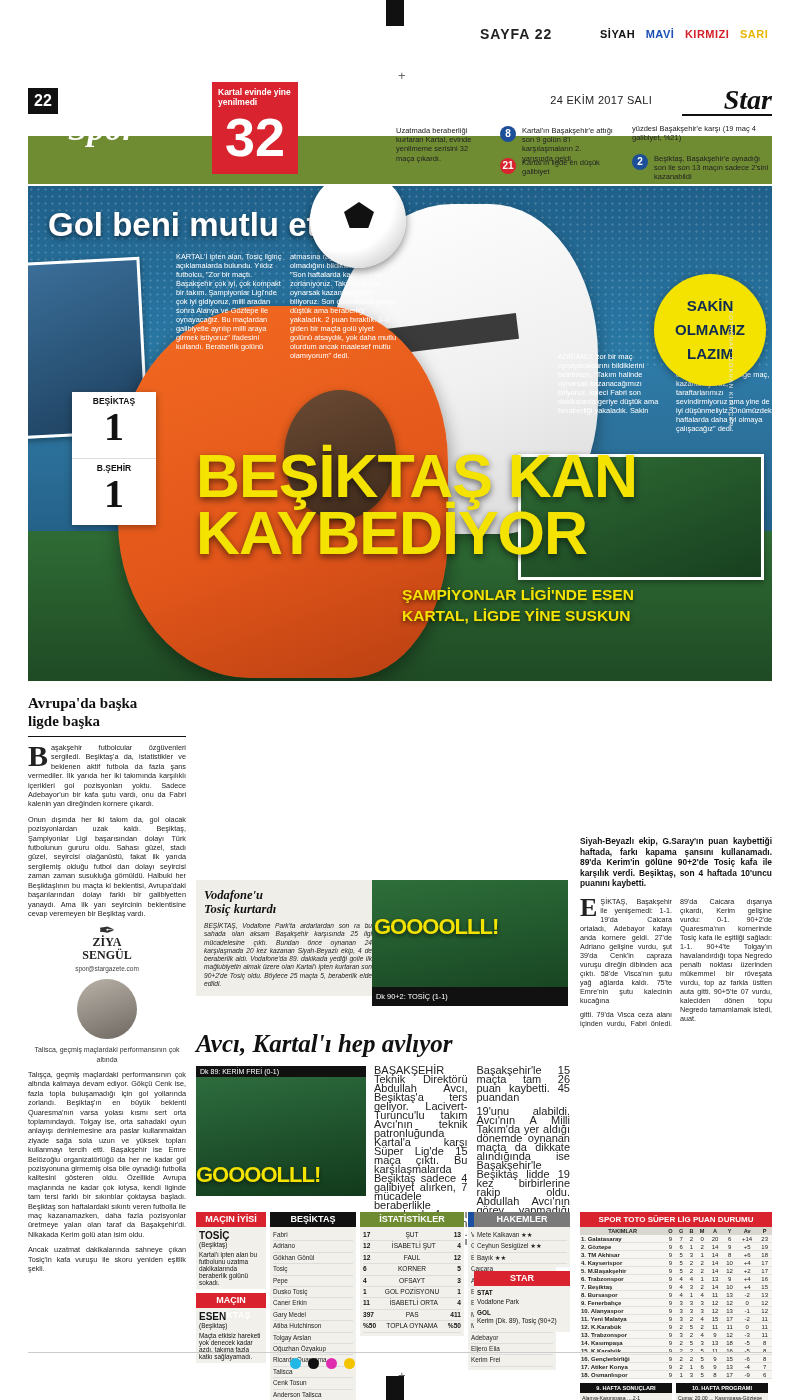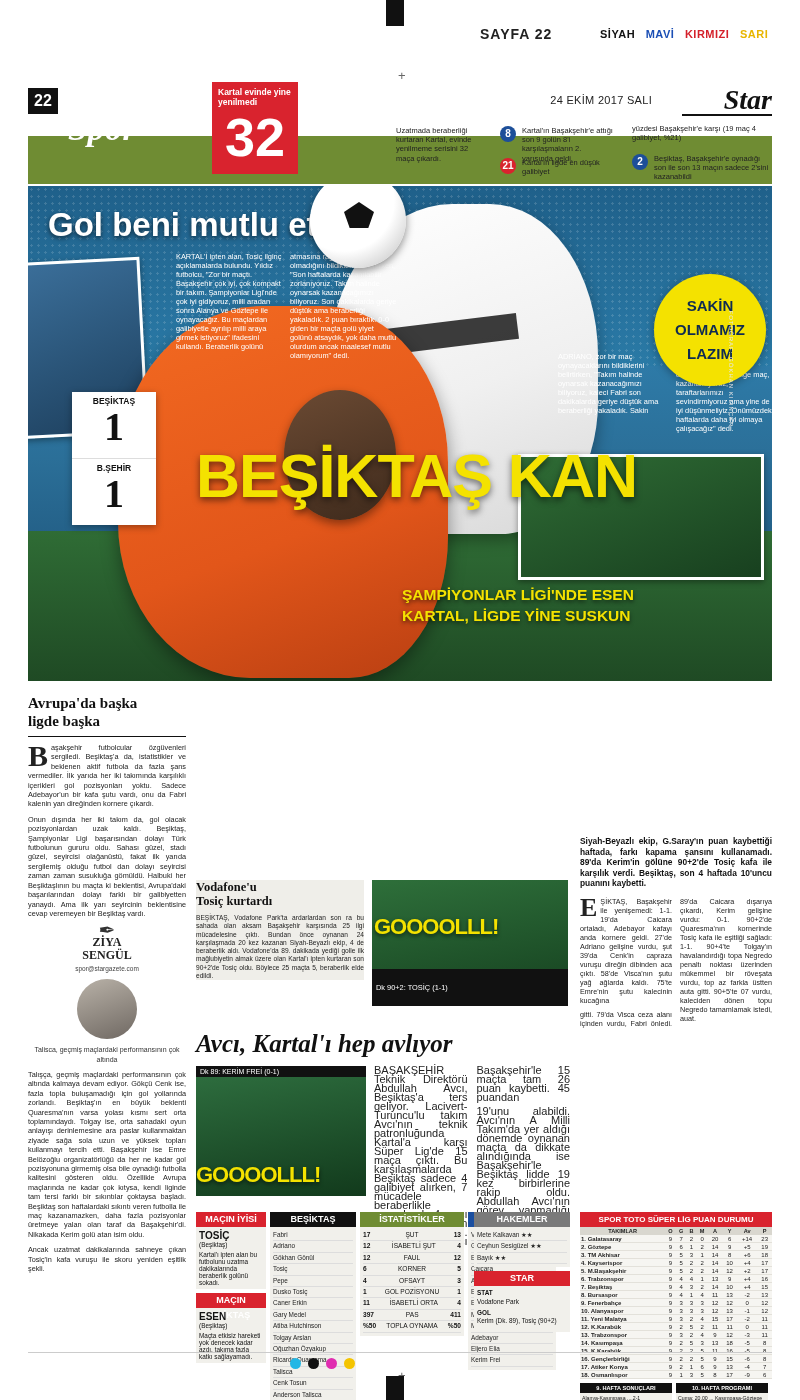--- a/index.html
+++ b/index.html
@@ -117,29 +117,29 @@
     font-weight:700;padding-right:3px;}
   .byline{text-align:center;margin:8px 0 6px;}
   .pen{font-size:20px;color:#333;}
   .byname{font-family:"Liberation Serif",serif;font-size:12px;font-weight:700;line-height:13px;}
   .bymail{font-size:6.5px;color:#444;margin-top:2px;}
   .authorphoto{width:60px;height:60px;border-radius:50%;margin:6px auto 6px;display:block;
     background:linear-gradient(160deg,#b9b2a8,#6f6862);}
   .authorname{text-align:center;font-size:7px;color:#333;margin-bottom:6px;}
 
   
-  .vodabox{position:absolute;left:196px;top:880px;width:168px;background:#efeee9;}
+  .vodabox{position:absolute;left:196px;top:880px;width:168px;background:#efeee9;padding:8px;font-style:italic;}
   .vb-title{font-family:"Liberation Serif",serif;font-size:12.5px;font-weight:700;line-height:14px;color:#111;}
   .vb-body{font-size:6.6px;line-height:8.3px;text-align:justify;margin-top:6px;color:#222;}
   .vodaphoto{position:absolute;left:372px;top:880px;width:196px;height:126px;
     background:linear-gradient(170deg,#2e6f3a,#15401f);overflow:hidden;}
   .goooal{position:absolute;left:2px;top:34px;font-size:22px;font-weight:700;color:#f4e200;
     text-shadow:0 2px 4px rgba(0,0,0,.6);letter-spacing:-1px;}
   .dk-cap{position:absolute;left:0;bottom:0;width:196px;background:#111;color:#fff;font-size:7.4px;
-    padding:14px 4px;box-sizing:border-box;}
+    padding:5px 4px;box-sizing:border-box;}
 
   
   .rb{position:absolute;left:580px;top:836px;width:192px;}
   .rb-lead{font-size:8.4px;line-height:10.6px;font-weight:700;color:#111;text-align:justify;}
   .rb-cols{margin-top:8px;column-count:2;column-gap:8px;font-size:7.2px;line-height:9px;text-align:justify;color:#222;}
   .rb-cols .dropcap2:first-letter{float:left;font-family:"Liberation Serif",serif;font-size:26px;line-height:21px;
     font-weight:700;padding-right:3px;}
 
   
   .avci-title{position:absolute;left:196px;top:1030px;font-family:"Liberation Serif",serif;font-size:25px;
@@ -272,20 +272,21 @@
     <div class="photocredit">FOTOĞRAF: GÖKHAN KILINÇER</div>
 
     <div class="yellowstrip">
       <div class="ys1">ŞAMPİYONLAR LİGİ'NDE ESEN</div>
       <div class="ys2">KARTAL, LİGDE YİNE SUSKUN</div>
     </div>
   </div>
 
   <div class="bigtitle">
     <div class="bt-line">BEŞİKTAŞ KAN</div>
+    <div class="bt-line">KAYBEDİYOR</div>
   </div>
 
   <div class="leftcol">
     <div class="lc-title">Avrupa'da başka</div>
     <div class="lc-title">ligde başka</div>
     <div class="lc-rule"></div>
     <div class="lc-body">
       <p class="dropcap">Başakşehir futbolcular özgüvenleri sergiledi. Beşiktaş'a da, istatistikler ve beklenen aktif futbola da fazla şans vermediler. İlk yarıda her iki takımında karşılıklı içerikleri gol pozisyonları yoktu. Sadece Adebayor'un bir kafa şutu vardı, onu da Fabri kalenin yan direğinden kornere çıkardı.</p>
       <p>Onun dışında her iki takım da, gol olacak pozisyonlardan uzak kaldı. Beşiktaş, Şampiyonlar Ligi başarısından dolayı Türk futbolunun gururu oldu. Sahası güzel, stadı güzel, seyircisi olağanüstü, fakat ilk yarıda sergilemiş olduğu futbol dan dolayı seyircisi zaman zaman susukluğa gömüldü. Halbuki her Beşiktaşlının bu maçta ki beklentisi, Avrupa'daki başarılarından dolayı farklı bir galibiyetten yanaydı. Ama ilk yarı seyircinin beklentisine cevap veremeyen bir Beşiktaş vardı.</p>
       <div class="byline">

